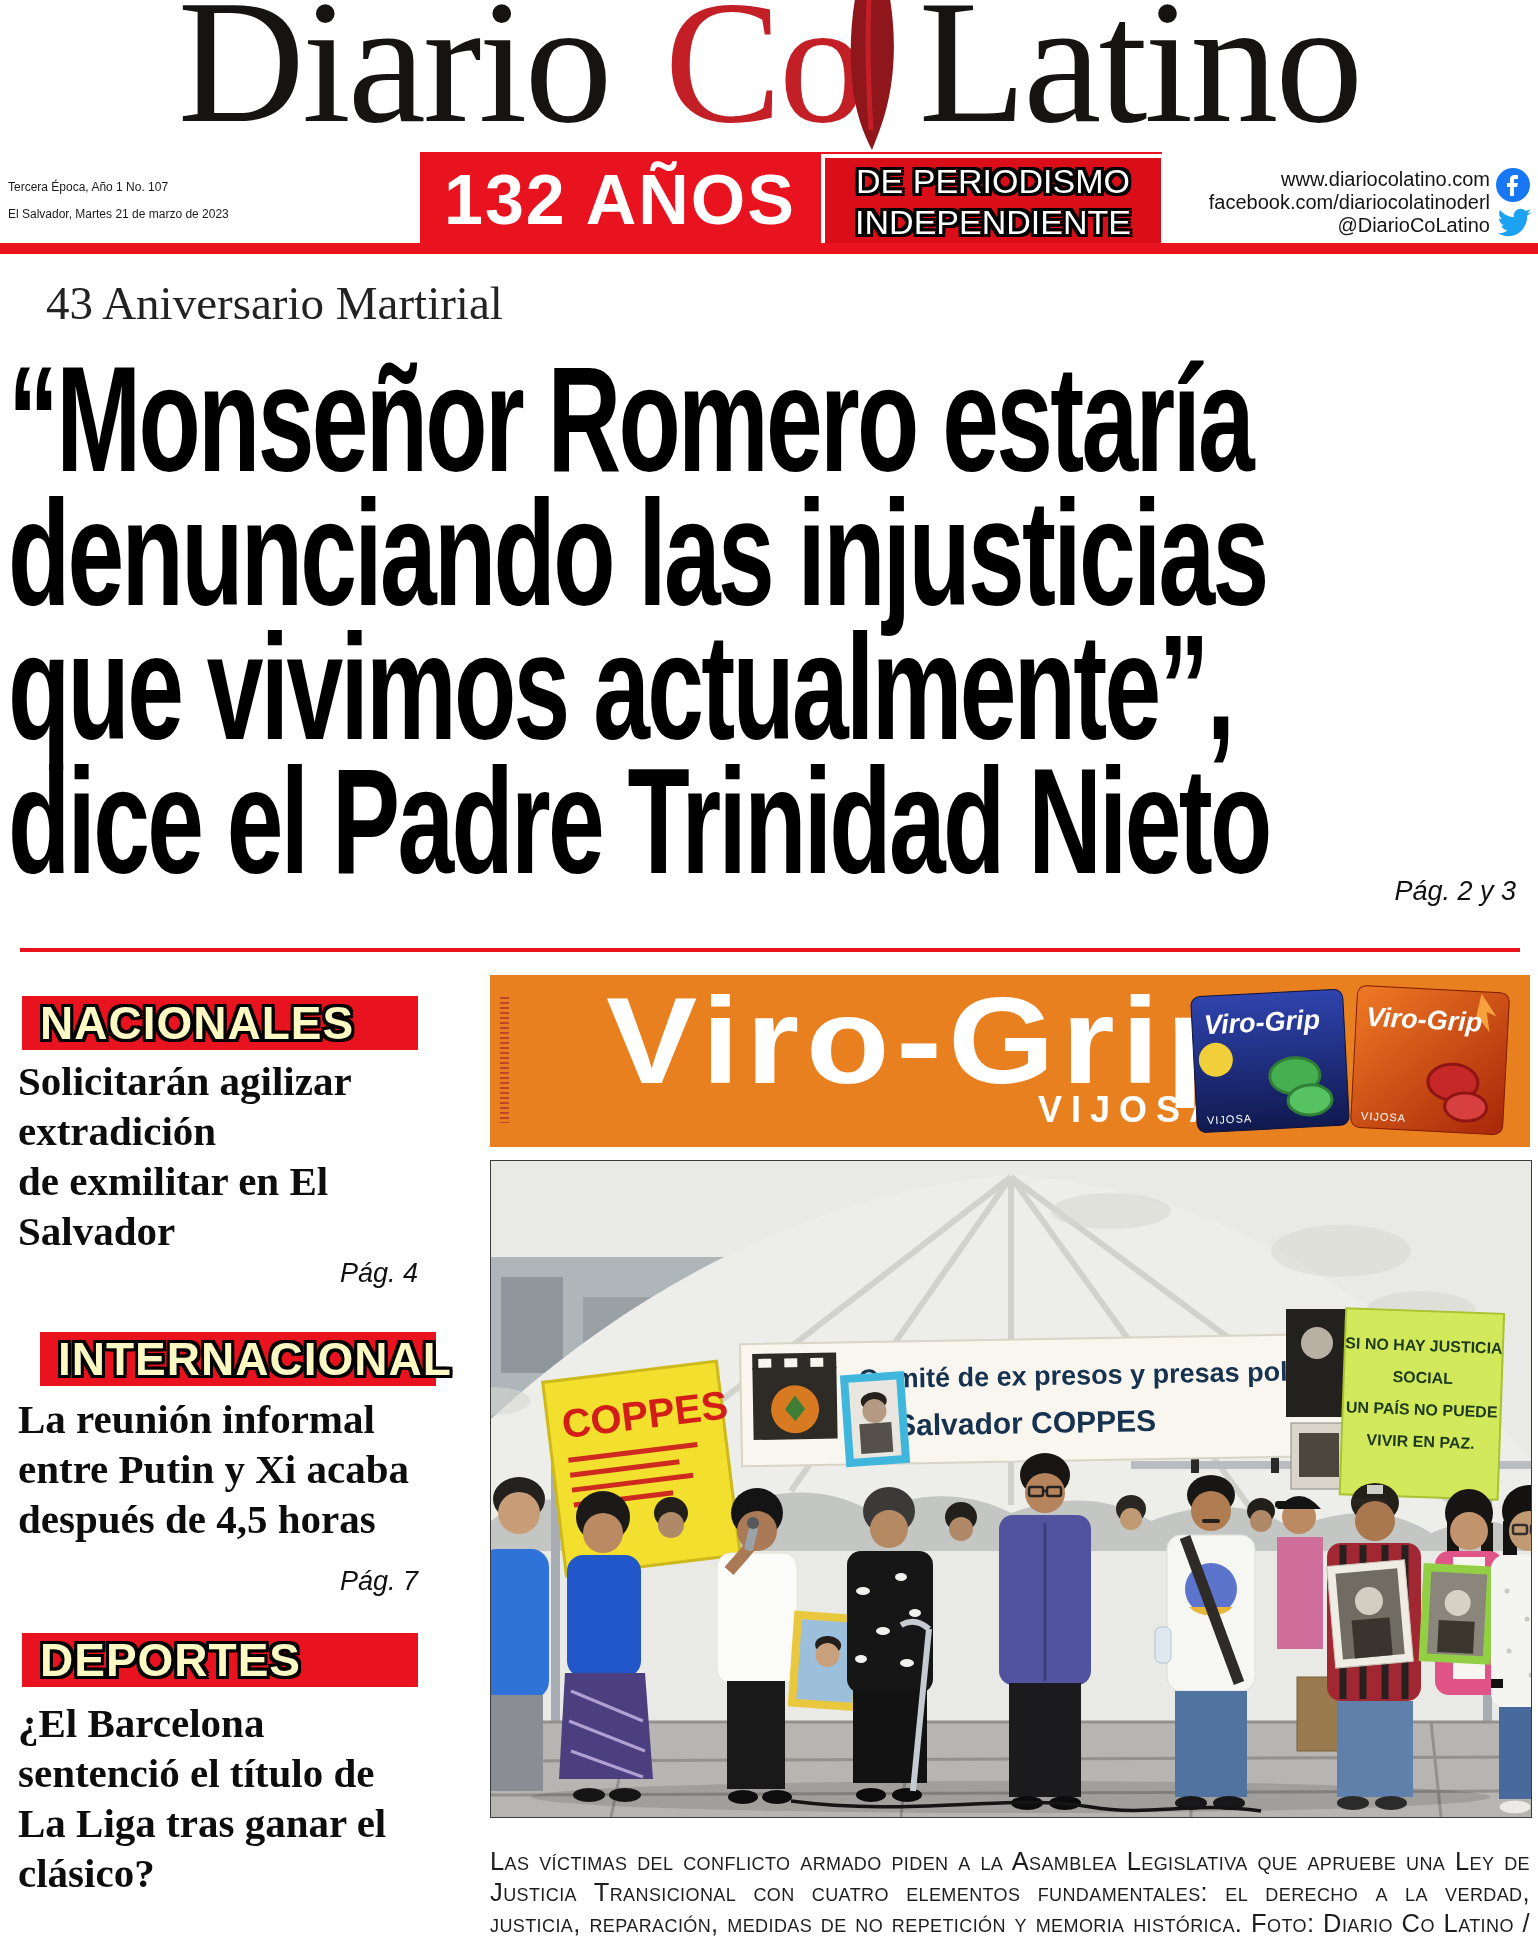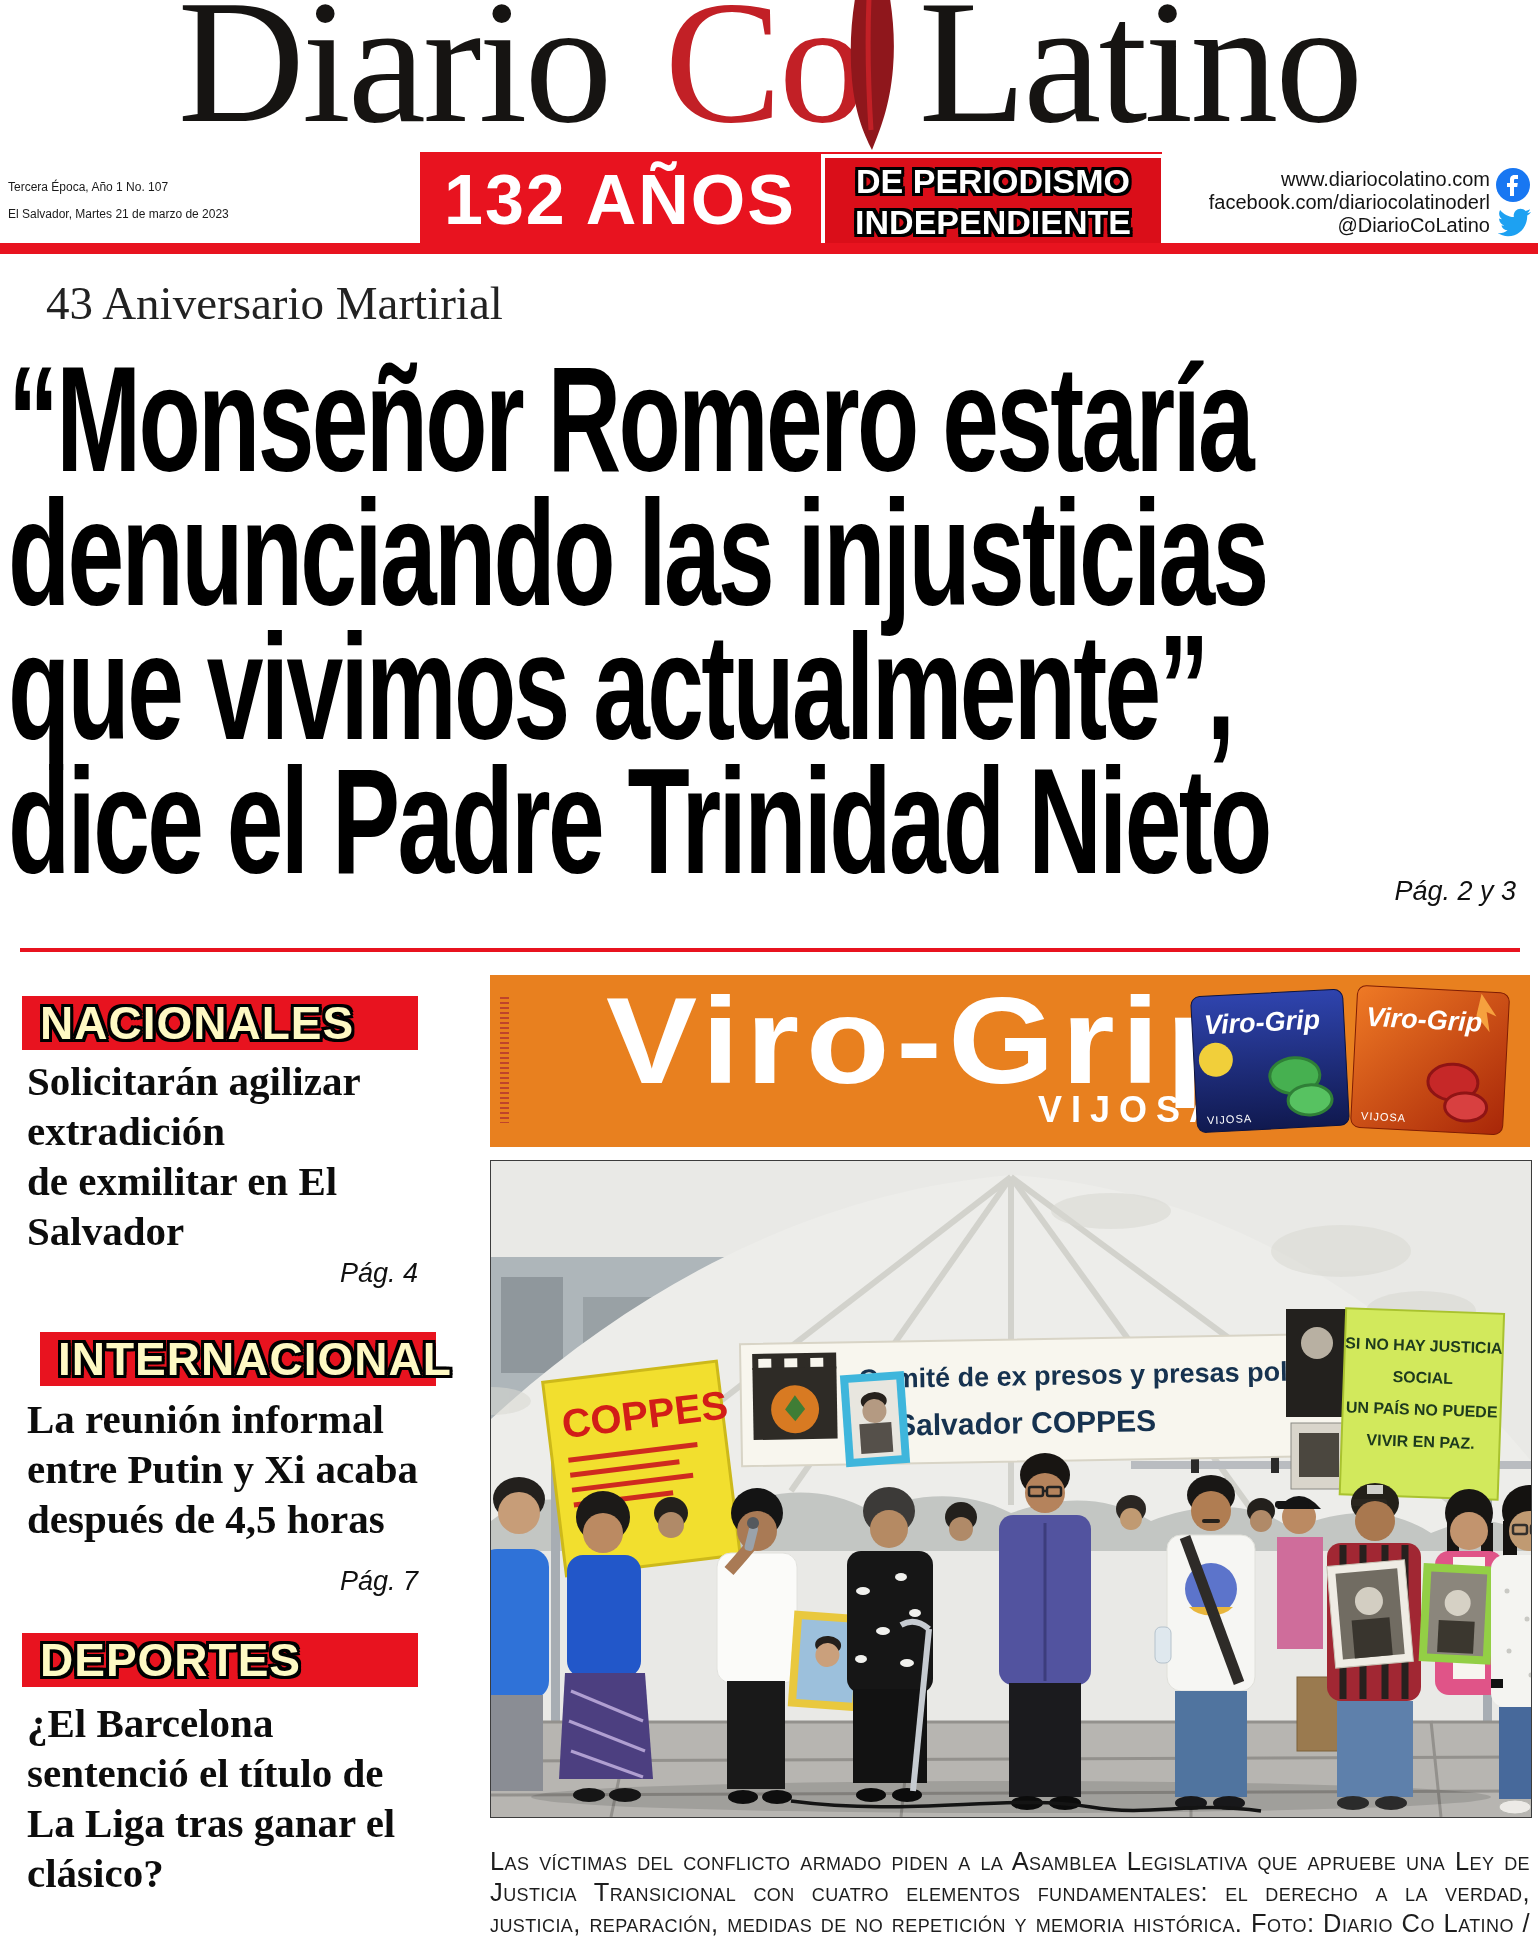--- a/index.html
+++ b/index.html
@@ -10,21 +10,21 @@
         font-family:"Liberation Serif",serif;font-size:176px;line-height:1;font-weight:400;
         letter-spacing:-3px;color:#161412;}
   .logo .mid{color:#c22026;position:relative;margin:0 14px;}
   .quill{position:absolute;right:-4px;top:-34px;width:74px;height:222px;}
   .edition{position:absolute;left:8px;top:174px;font-size:12px;line-height:27px;color:#1a1a1a;}
   .banner{position:absolute;left:420px;top:152px;width:742px;height:93px;background:#e8131f;}
   .banner .years{position:absolute;left:24px;top:8px;font-size:70px;font-weight:bold;color:#fff;
                  letter-spacing:2px;}
   .indep{position:absolute;left:401px;top:2px;width:344px;height:95px;background:#da0e19;
          border:4px solid #fff;box-sizing:border-box;text-align:center;
-         font-size:34px;line-height:41px;font-weight:bold;color:#fff;padding-top:3px;
+         font-size:34px;line-height:41px;font-weight:normal;color:#fff;padding-top:3px;
          text-shadow:-3px -3px 0 #000,3px -3px 0 #000,-3px 3px 0 #000,3px 3px 0 #000,
                      -3px 0 0 #000,3px 0 0 #000,0 -3px 0 #000,0 3px 0 #000;}
   .social{position:absolute;right:48px;top:168px;text-align:right;font-size:20px;line-height:23px;color:#141414;}
   .soc-icons{position:absolute;right:6px;top:168px;width:36px;}
   .soc-icons svg{display:block;margin:0 0 6px 0;}
   .rule-big{position:absolute;left:0;top:243px;width:1538px;height:11px;background:#e8131f;}
   
   .kicker{position:absolute;left:46px;top:276px;font-family:"Liberation Serif",serif;
           font-size:47px;color:#222;}
   .headline{position:absolute;left:8px;top:352px;width:2262px;transform:scaleX(0.68);
@@ -33,21 +33,21 @@
   .headline div{white-space:nowrap;}
   .pag{font-style:italic;font-size:27px;color:#101010;}
   .pag-lead{position:absolute;right:22px;top:876px;}
   .rule-thin{position:absolute;left:20px;top:948px;width:1500px;height:4px;background:#e8131f;}
   
   .secbar{position:absolute;left:22px;width:396px;height:54px;background:#e8131f;
           font-size:46px;font-weight:bold;color:#fef9c3;padding-left:18px;box-sizing:border-box;
           line-height:54px;letter-spacing:1px;
           text-shadow:-3px -3px 0 #000,3px -3px 0 #000,-3px 3px 0 #000,3px 3px 0 #000,
                       -3px 0 0 #000,3px 0 0 #000,0 -3px 0 #000,0 3px 0 #000;}
-  .schead{position:absolute;left:27px;width:420px;font-family:"Liberation Serif",serif;
+  .schead{position:absolute;left:18px;width:420px;font-family:"Liberation Serif",serif;
           font-weight:bold;font-size:41px;line-height:50px;color:#0d0d0d;}
   .schead div{white-space:nowrap;}
   .spag{position:absolute;left:22px;width:396px;text-align:right;}
   
   .ad{position:absolute;left:490px;top:975px;width:1040px;height:172px;background:#e8801f;overflow:hidden;}
   .ad-disc{position:absolute;left:10px;top:22px;width:9px;height:126px;
            background:repeating-linear-gradient(#b8392c 0 2px,transparent 2px 5px);
            opacity:.85;}
   .ad-brand{position:absolute;left:116px;top:-4px;transform:scaleX(1.12);transform-origin:0 0;
             font-size:122px;font-weight:bold;color:#fff;letter-spacing:6px;white-space:nowrap;}

